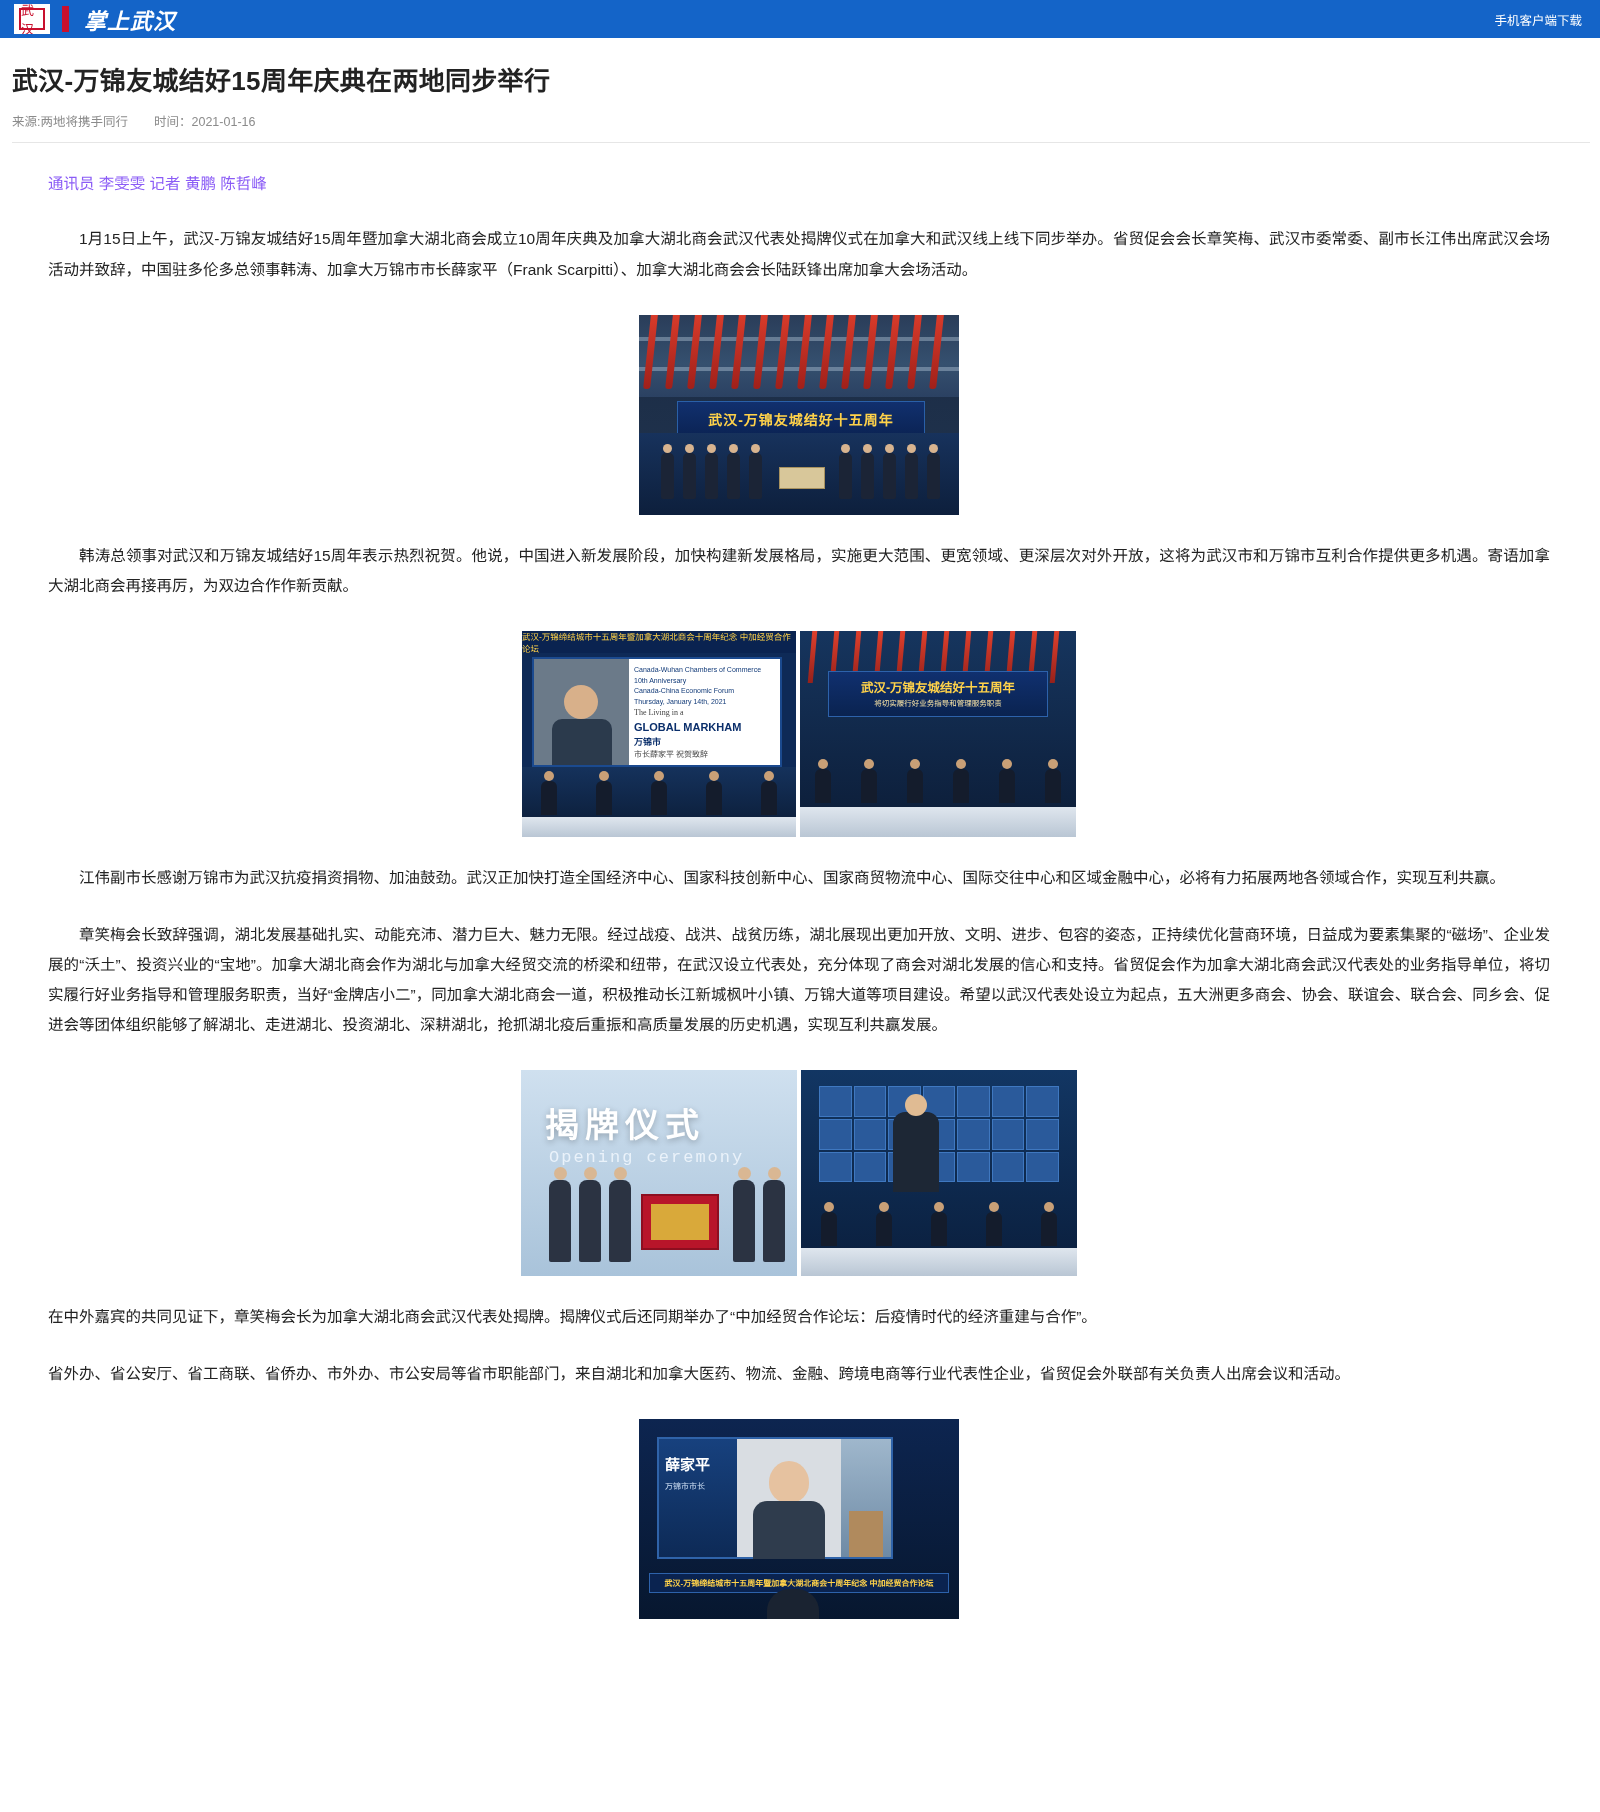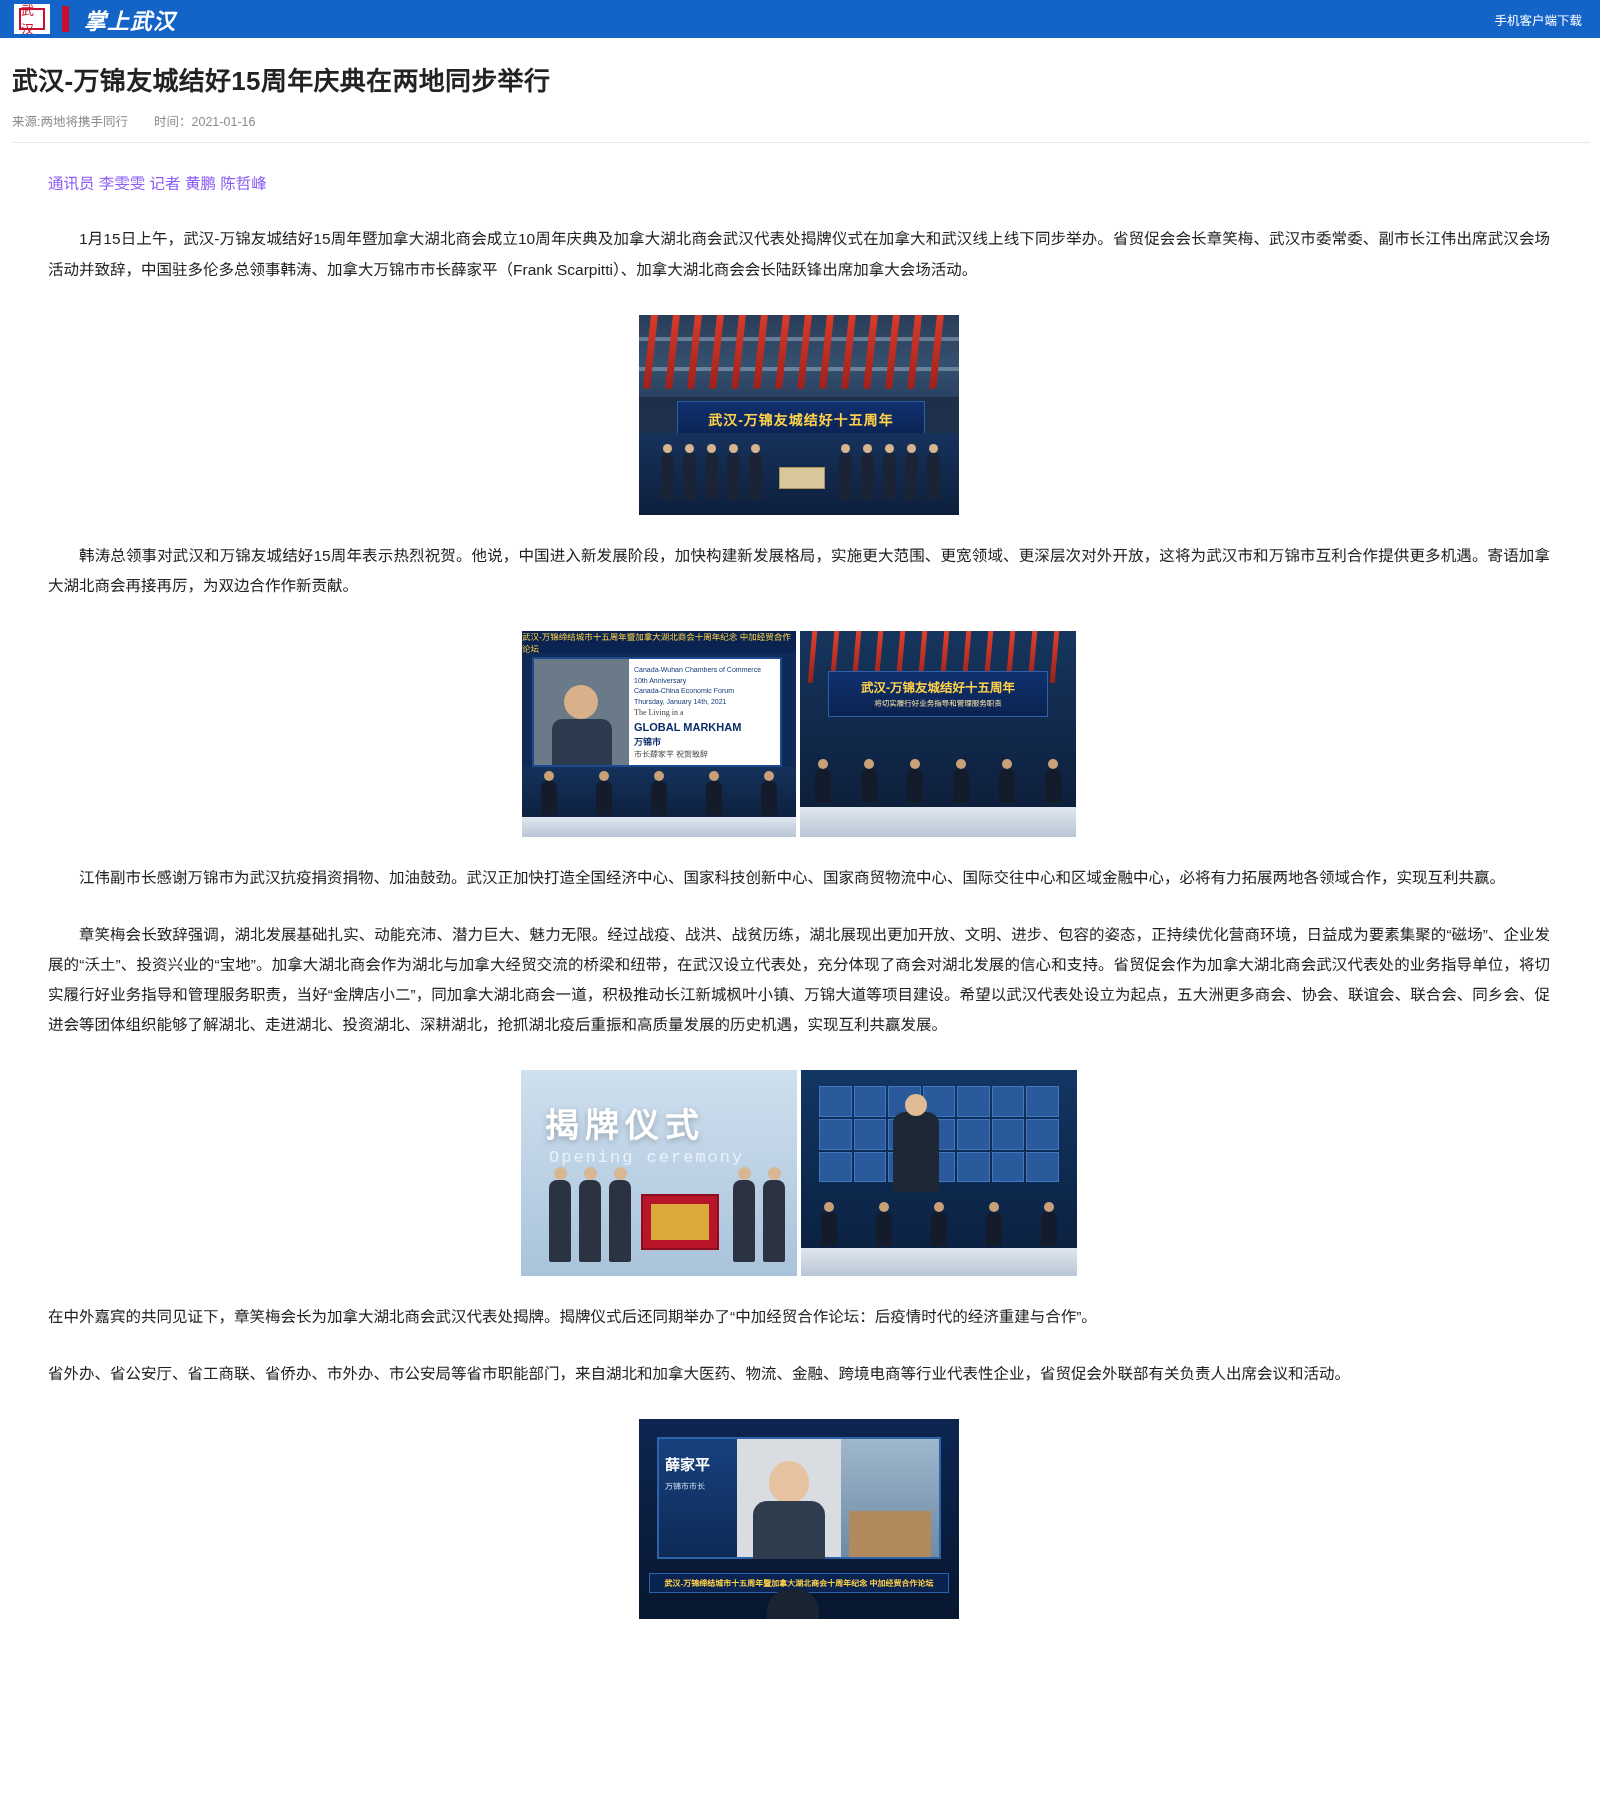--- a/index.html
+++ b/index.html
@@ -270,21 +270,21 @@
     background: #1d2735; border-radius: 12px 12px 0 0;
   }
   .ph3b .speaker::after {
     content: ""; position: absolute; top: -18px; left: 12px;
     width: 22px; height: 22px; border-radius: 50%; background: #e0bb93;
   }
 
   
   .ph4 { width: 320px; height: 200px; background: linear-gradient(#0d2550,#07172f); }
   .ph4 .scr {
-    position: absolute; top: 18px; left: 18px; width: 284px; height: 122px;
+    position: absolute; top: 18px; left: 18px; width: 236px; height: 122px;
     background: linear-gradient(#17417e,#0d2a56); border: 2px solid #2f63a9;
     display: flex;
   }
   .ph4 .scr .nameplate {
     width: 78px; padding: 14px 4px 0 6px; color: #ffffff;
   }
   .ph4 .scr .nameplate .nm { font-size: 15px; font-weight: bold; }
   .ph4 .scr .nameplate .ttl { font-size: 8px; color: #cfe0f5; margin-top: 6px; }
   .ph4 .scr .portrait {
     width: 104px; background: #d9dde2; position: relative;

